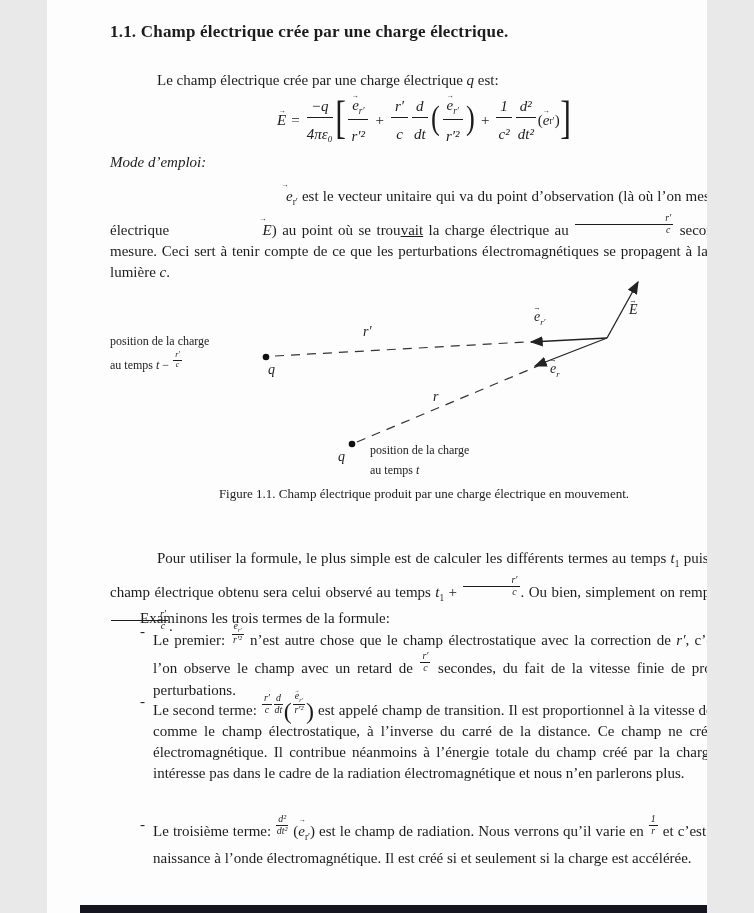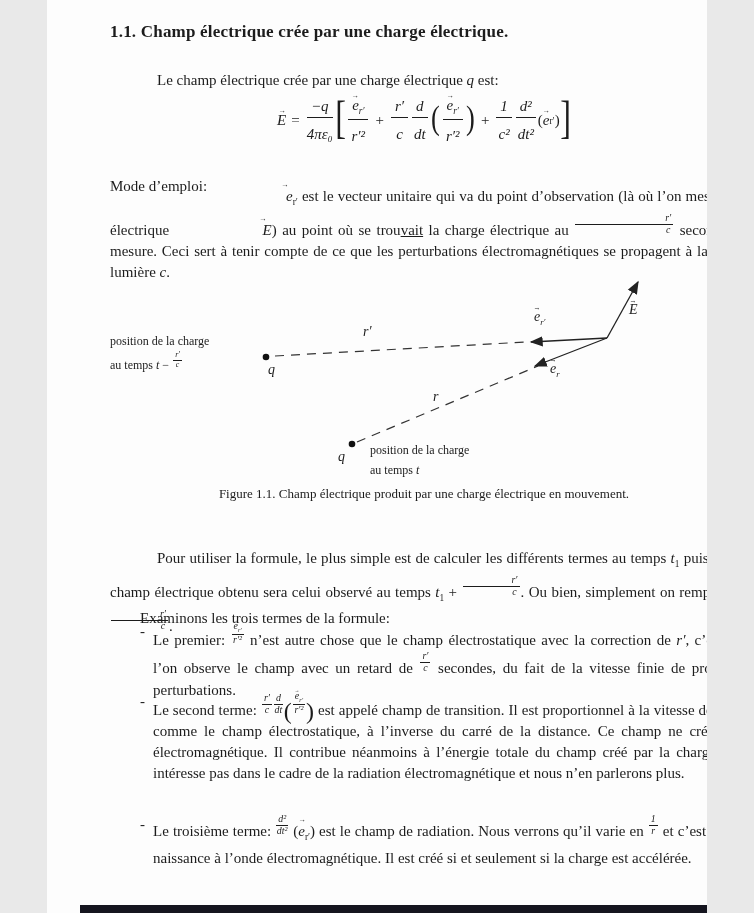--- a/index.html
+++ b/index.html
@@ -100,21 +100,21 @@
         <span class="n">d²</span>
         <span class="d">dt²</span>
       </span>
     <span>(</span>
       <span class="vec"><span class="va">→</span><i>e</i></span>
       <sub>r′</sub>
       <span>)</span>
     <span class="bdelim">]</span>
   </div>
 
-  <div class="abs body-text" style="left:63px;top:176px;">Mode d’emploi:</div>
+  <div class="abs body-text" style="left:63px;top:152px;font-style:italic;">Mode d’emploi:</div>
 
   <div class="abs body-text just" style="left:63px;top:186px;width:678px;text-indent:88px;">
     <span class="vec"><span class="va">→</span><i>e</i></span><sub>r′</sub><span> est le vecteur unitaire qui va du point d’observation (là où l’on mesure le champ électrique </span><span class="vec"><span class="va">→</span><i>E</i></span><span>) au point où se trou</span><span class="ul">vait</span><span> la charge électrique au </span><span class="sfrac"><span class="n">r′</span><span class="d">c</span></span><span> secondes avant la mesure. Ceci sert à tenir compte de ce que les perturbations électromagnétiques se propagent à la vitesse de la lumière </span><i>c</i><span>.</span>
   </div>
 
   <svg class="abs" style="left:0;top:272px;" width="754" height="210">
     <defs>
       <marker id="arr" markerWidth="11" markerHeight="9" refX="9" refY="4.5" orient="auto">
         <path d="M0,0.5 L10,4.5 L0,8.5 z" fill="#222"></path>
       </marker>

